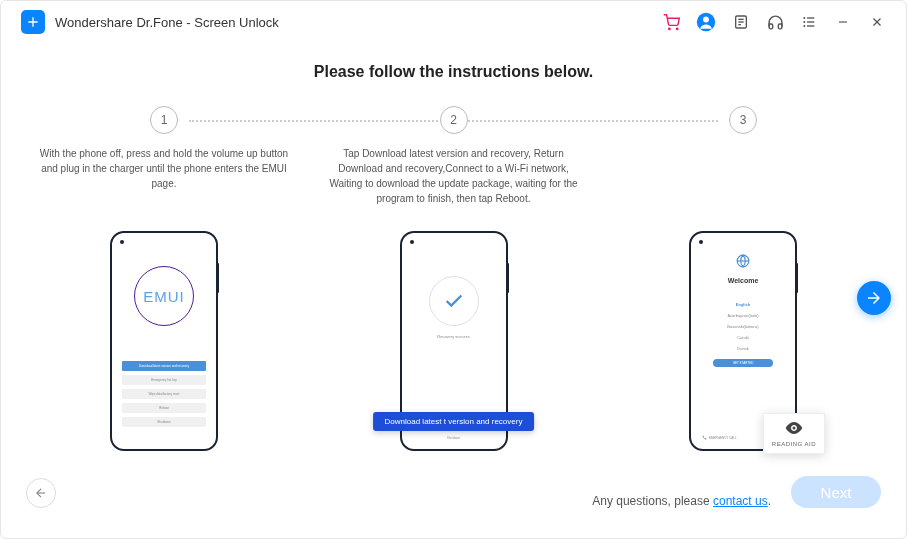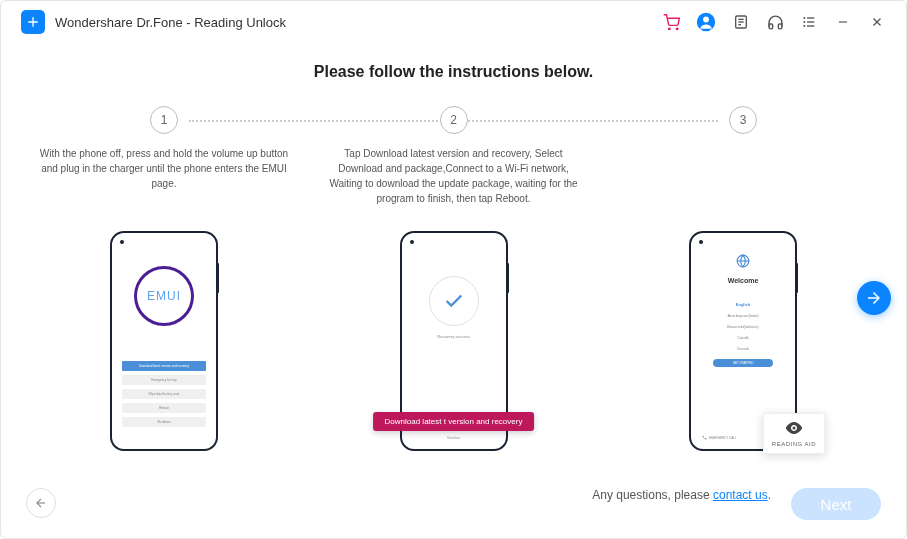--- a/index.html
+++ b/index.html
@@ -29,67 +29,67 @@
     
     
     .phones { display: flex; justify-content: space-between; margin-top: 25px; align-items: flex-start; }
     .phone-wrap { width: 270px; display: flex; justify-content: center; position: relative; }
     .phone { width: 108px; height: 220px; border: 2.5px solid #1a2332; border-radius: 14px; position: relative; background: #fff; overflow: visible; }
     .phone::after { content: ''; position: absolute; right: -3px; top: 30px; width: 2px; height: 30px; background: #1a2332; border-radius: 2px; }
     .camera { position: absolute; top: 7px; left: 8px; width: 4px; height: 4px; background: #1a2332; border-radius: 50%; }
     .phone-inner { position: absolute; inset: 3px; border-radius: 10px; overflow: hidden; }
     
     
-    .emui-circle { width: 60px; height: 60px; border: 3px solid #4c1d95; border-radius: 50%; margin: 30px auto 0; display: flex; align-items: center; justify-content: center; font-size: 12px; color: #5ba3e8; letter-spacing: 1px; }
+    .emui-circle { width: 60px; height: 60px; border: 1px solid #4c1d95; border-radius: 50%; margin: 30px auto 0; display: flex; align-items: center; justify-content: center; font-size: 15px; color: #5ba3e8; letter-spacing: 1px; }
     .emui-buttons { margin: 35px 7px 0; }
     .emui-btn { height: 10px; margin-bottom: 4px; border-radius: 1px; font-size: 3px; display: flex; align-items: center; justify-content: center; }
     .emui-btn.primary { background: #4a8fd8; color: #fff; }
     .emui-btn.secondary { background: #f0f0f0; color: #888; }
     
     
     .check-circle { width: 50px; height: 50px; border: 1px solid #e0e0e0; border-radius: 50%; margin: 40px auto 0; display: flex; align-items: center; justify-content: center; }
     .check-circle svg { width: 22px; height: 22px; }
     .recovery-text { text-align: center; font-size: 4px; color: #888; margin-top: 8px; }
-    .download-tooltip { position: absolute; bottom: 18px; left: 50%; transform: translateX(-50%); background: #be185d; color: #fff; font-size: 8px; padding: 5px 12px; border-radius: 3px; white-space: nowrap; z-index: 10; box-shadow: 0 2px 6px rgba(0,0,0,0.2); }
+    .download-tooltip { position: absolute; bottom: 18px; left: 50%; transform: translateX(-50%); background: #1d4ed8; color: #fff; font-size: 8px; padding: 5px 12px; border-radius: 3px; white-space: nowrap; z-index: 10; box-shadow: 0 2px 6px rgba(0,0,0,0.2); }
     .phone2-footer { position: absolute; bottom: 6px; left: 0; right: 0; text-align: center; font-size: 3px; color: #999; }
     
     
     .globe-icon { text-align: center; margin-top: 18px; color: #4a8fd8; }
     .welcome-title { text-align: center; font-size: 7px; font-weight: bold; margin-top: 5px; color: #333; }
     .lang-list { margin-top: 18px; text-align: center; }
     .lang-item { font-size: 4px; margin-bottom: 6px; color: #888; }
     .lang-item.active { color: #4a8fd8; font-weight: bold; }
     .get-started { width: 60px; height: 8px; background: #4a8fd8; border-radius: 4px; margin: 8px auto 0; font-size: 3px; color: #fff; display: flex; align-items: center; justify-content: center; }
     .emergency { position: absolute; bottom: 6px; left: 8px; display: flex; align-items: center; gap: 2px; font-size: 3px; color: #888; }
     .reading-aid { position: absolute; bottom: -5px; right: -30px; background: #fff; border: 1px solid #eee; padding: 6px 8px; box-shadow: 0 2px 10px rgba(0,0,0,0.15); text-align: center; z-index: 10; }
     .reading-aid-text { font-size: 6px; color: #666; margin-top: 3px; letter-spacing: 0.5px; }
     
     
     .float-next { position: absolute; right: 15px; top: 280px; width: 34px; height: 34px; background: #0a84ff; border-radius: 50%; display: flex; align-items: center; justify-content: center; cursor: pointer; box-shadow: 0 2px 8px rgba(10,132,255,0.4); }
     
     
-    .footer { position: absolute; bottom: 18px; left: 25px; right: 25px; display: flex; align-items: flex-start; }
+    .footer { position: absolute; bottom: 30px; left: 25px; right: 25px; display: flex; align-items: flex-end; }
     .back-btn { width: 30px; height: 30px; border: 1px solid #ddd; border-radius: 50%; display: flex; align-items: center; justify-content: center; cursor: pointer; }
     .footer-spacer { flex: 1; }
     .footer-text { font-size: 12px; color: #555; margin-right: 20px; }
     .footer-text a { color: #0a84ff; text-decoration: underline; cursor: pointer; }
     .next-btn { width: 90px; height: 32px; background: #cce3ff; color: #fff; border-radius: 16px; display: flex; align-items: center; justify-content: center; font-size: 15px; }
   </style>
 </head>
 <body>
 
 <div class="window">
 
   <div class="titlebar">
     <div class="app-icon">
       <svg viewBox="0 0 24 24" fill="#fff">
           <path d="M19 13h-6v6h-2v-6H5v-2h6V5h2v6h6v2z"></path>
         </svg>
     </div>
-    <div class="app-title">Wondershare Dr.Fone - Reading Unlock</div>
+    <div class="app-title">Wondershare Dr.Fone - Screen Unlock</div>
     <div class="titlebar-right">
       <div class="tb-icon cart">
         <svg width="17" height="17" viewBox="0 0 24 24" fill="none" stroke="currentColor" stroke-width="2">
             <circle cx="9" cy="21" r="1"></circle>
             <circle cx="20" cy="21" r="1"></circle>
             <path d="M1 1h4l2.68 13.39a2 2 0 0 0 2 1.61h9.72a2 2 0 0 0 2-1.61L23 6H6"></path>
           </svg>
       </div>
       <div class="tb-icon user">
         <svg width="20" height="20" viewBox="0 0 24 24">
@@ -140,21 +140,21 @@
     <div class="heading">Please follow the instructions below.</div>
 
     <div class="steps">
       <div class="dots"></div>
       <div class="step">
         <div class="step-circle">1</div>
         <div class="step-text">With the phone off, press and hold the volume up button and plug in the charger until the phone enters the EMUI page.</div>
       </div>
       <div class="step">
         <div class="step-circle">2</div>
-        <div class="step-text">Tap Download latest version and recovery, Select Download and package,Connect to a Wi-Fi network, Waiting to download the update package, waiting for the program to finish, then tap Reboot.</div>
+        <div class="step-text">Tap Download latest version and recovery, Return Download and recovery,Connect to a Wi-Fi network, Waiting to download the update package, waiting for the program to finish, then tap Reboot.</div>
       </div>
       <div class="step">
         <div class="step-circle">3</div>
       </div>
     </div>
 
     <div class="phones">
 
       <div class="phone-wrap">
         <div class="phone">

